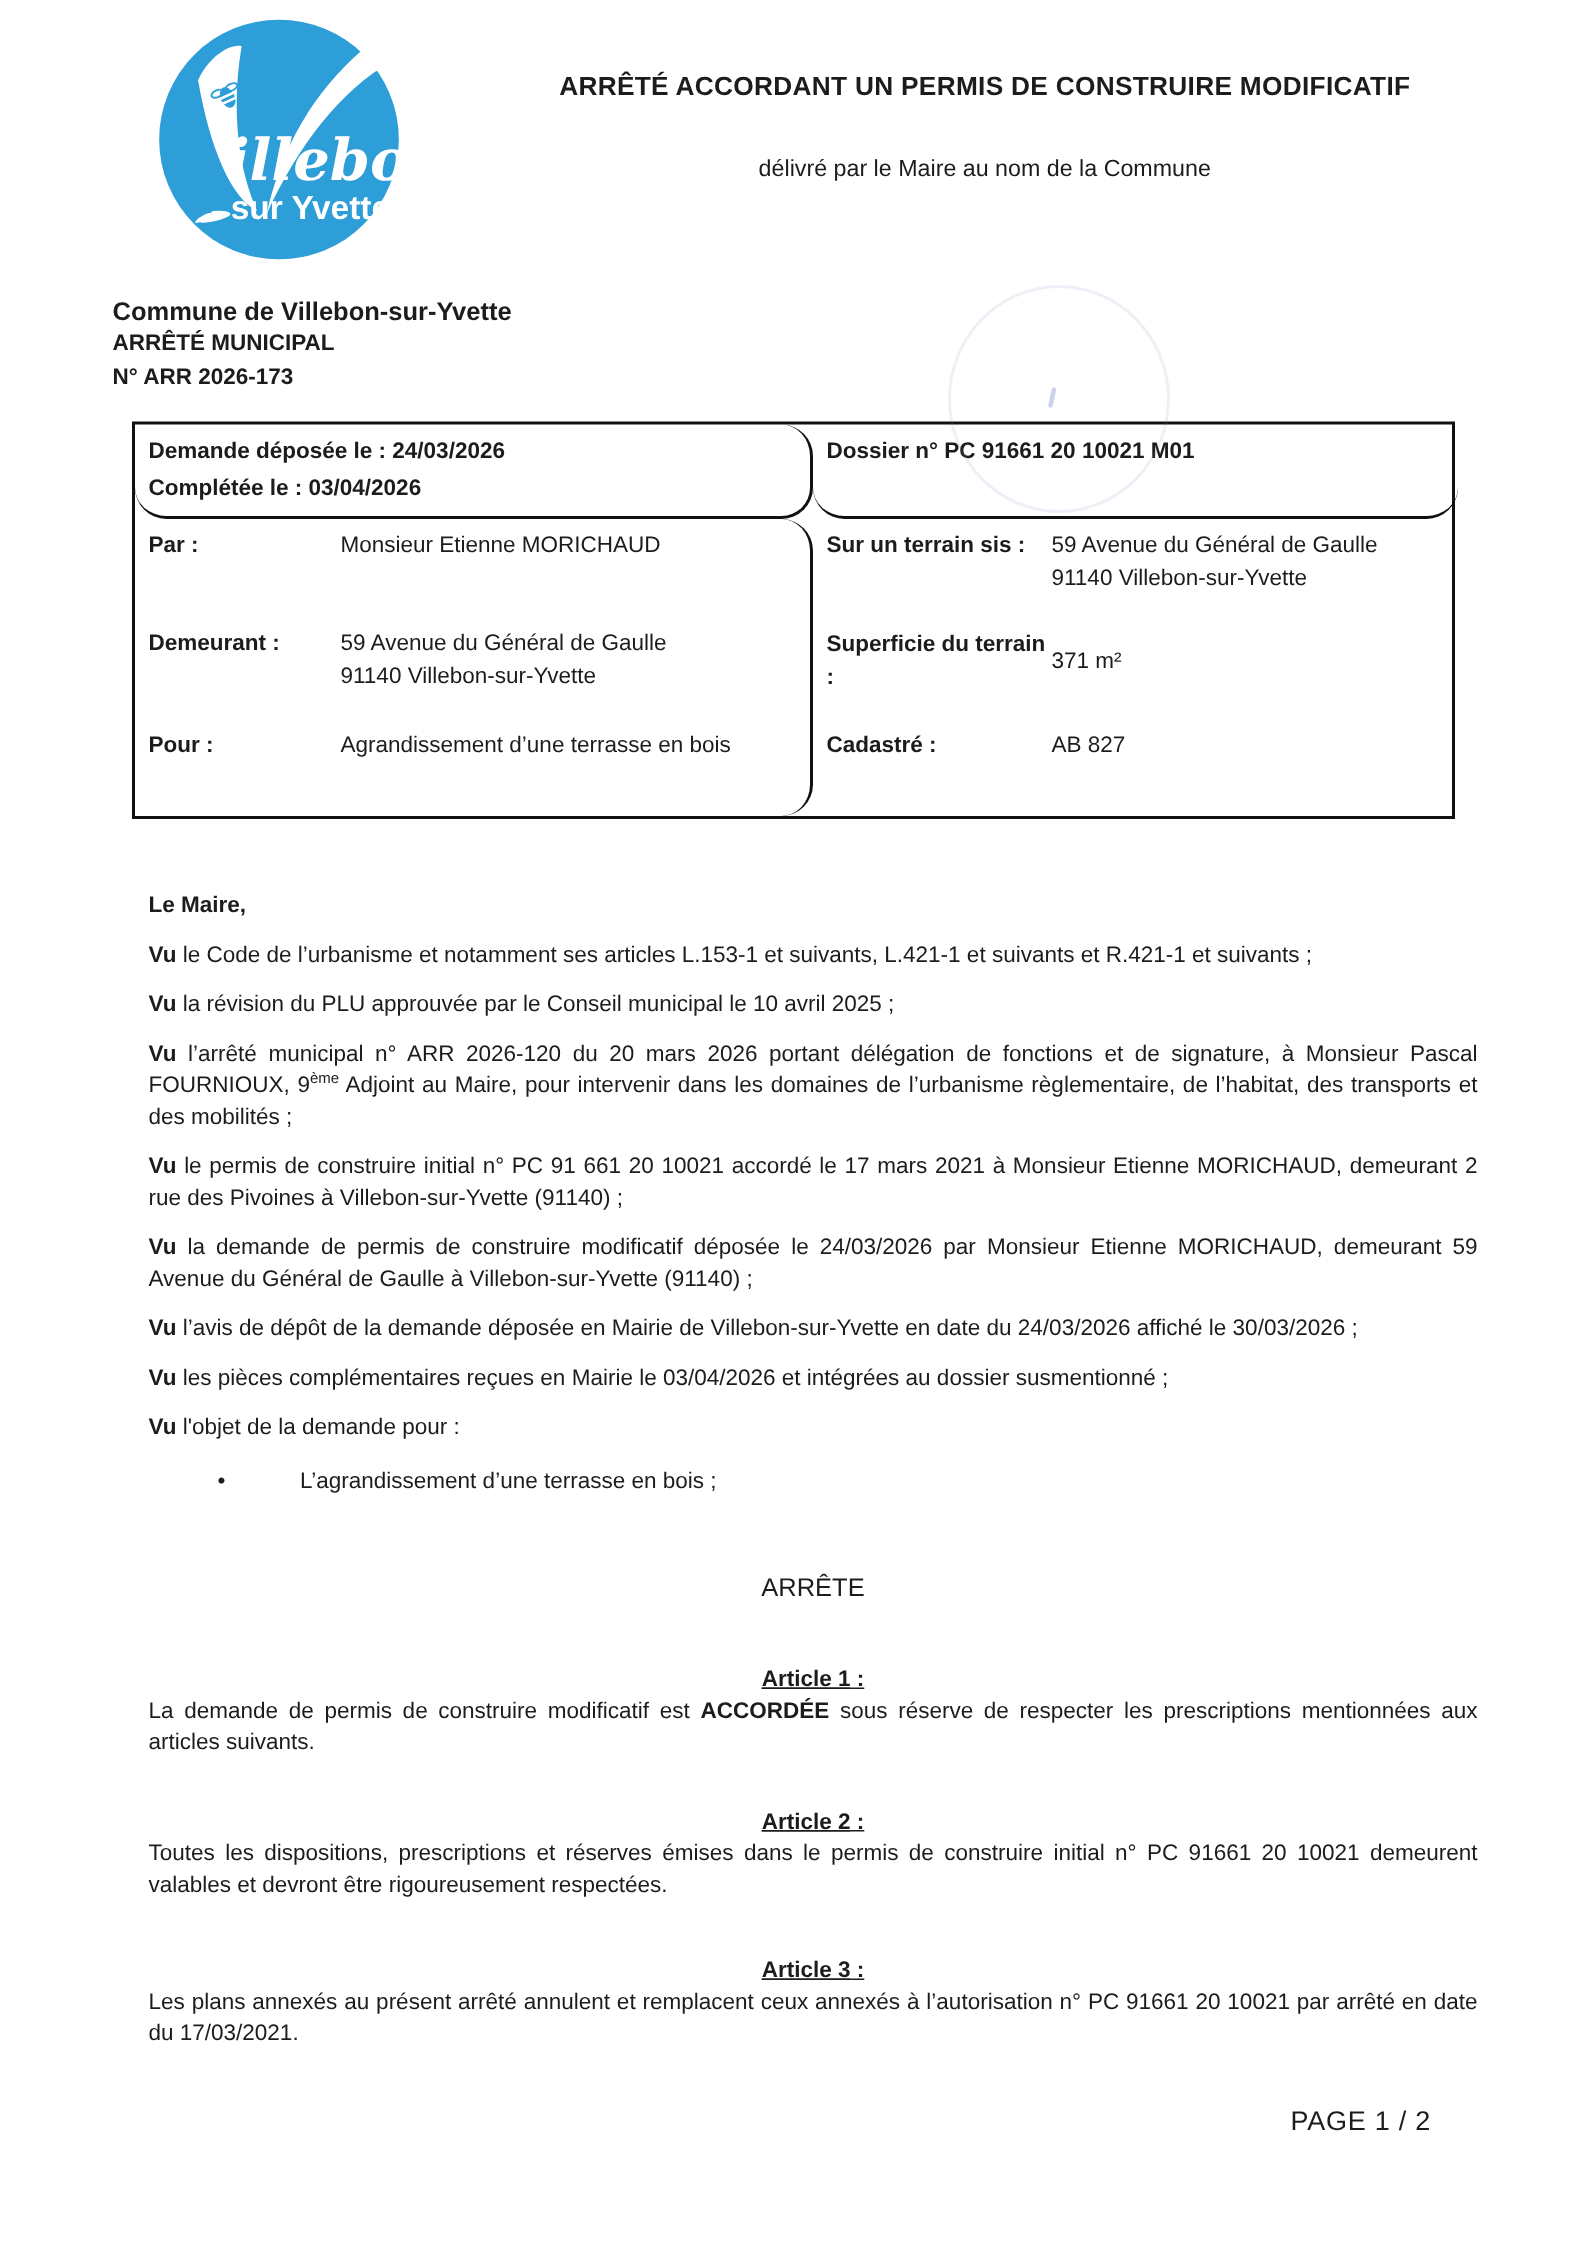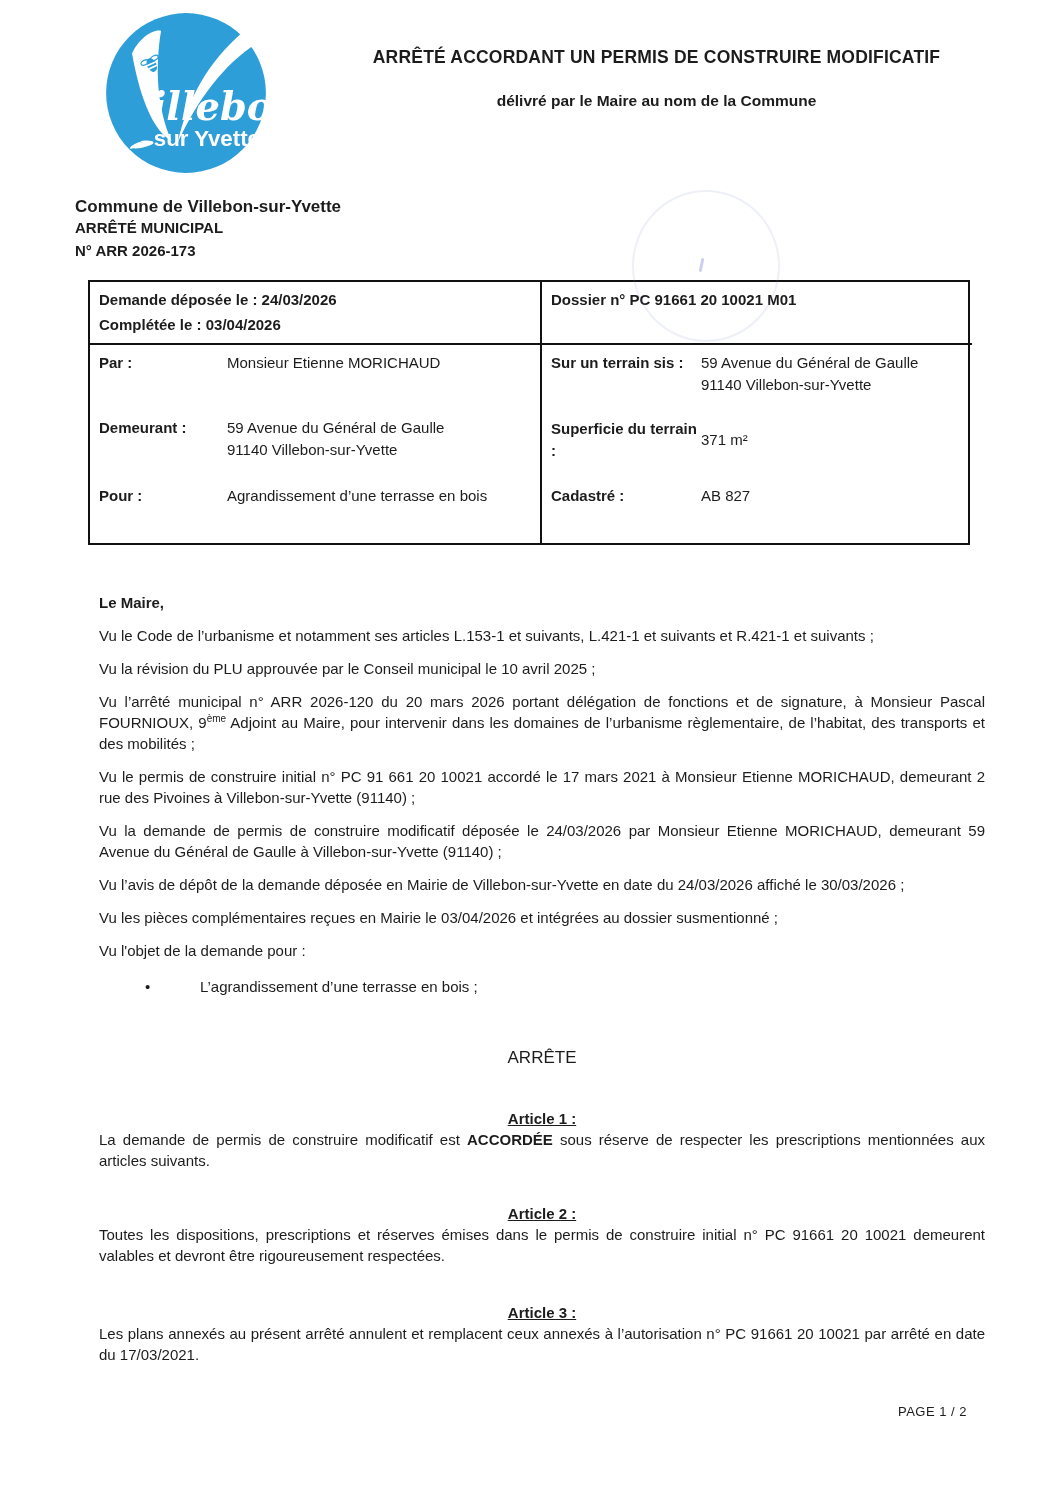--- a/index.html
+++ b/index.html
@@ -12,60 +12,60 @@
     color: #1c1c1c;
     font-family: "Liberation Sans", sans-serif;
     font-size: 15px;
     overflow: hidden;
   }
   
   .header { display: flex; }
   .logo-wrap { width: 285px; padding: 10px 0 0 103px; box-sizing: border-box; flex: 0 0 auto; }
   .title-block { flex: 1; text-align: center; padding: 47px 30px 0 0; }
   .doc-title { font-size: 17.5px; font-weight: bold; letter-spacing: 0.2px; }
-  .doc-subtitle { font-size: 15.5px; font-weight: bold; margin-top: 24px; }
+  .doc-subtitle { font-size: 15.5px; font-weight: normal; margin-top: 36px; }
   
   .commune-row { display: flex; justify-content: space-between; align-items: flex-start;
                  margin-top: 18px; padding: 0 83px 0 75px; flex-direction: column; }
   .commune-name { font-size: 17px; font-weight: bold; }
   .arrete-block { font-size: 15px; font-weight: bold; line-height: 1.5; }
   
   .stamp-ghost { position: absolute; left: 632px; top: 190px; width: 144px; height: 148px;
                  border: 2px solid rgba(125, 140, 190, 0.13); border-radius: 50%; }
   .stamp-mark { position: absolute; left: 700px; top: 258px; width: 3px; height: 14px;
                 background: rgba(90, 100, 200, 0.30); transform: rotate(12deg); border-radius: 2px; }
   
   .doc-table { margin: 18px 0 0 88px; width: 882px; box-sizing: border-box;
                display: grid; grid-template-columns: 452px 430px; border: 2px solid #111; }
-  .tcell { box-sizing: border-box; padding: 5px 10px 6px 9px; }
+  .tcell { box-sizing: border-box; padding: 5px 10px 6px 9px; border-radius: 21px; }
   .tl { border-right: 2px solid #111; }
   .thdr { border-bottom: 2px solid #111; min-height: 54px; font-weight: bold; line-height: 25px; }
   .tbody-cell { min-height: 198px; }
   .trow { display: flex; line-height: 22px; }
   .trow .lbl { width: 128px; font-weight: bold; flex: 0 0 auto; }
   .trow .lbl-wide { width: 150px; font-weight: bold; flex: 0 0 auto; }
   .trow .val { flex: 1; }
   .mt-first { margin-top: 2px; }
   .l-gap1 { margin-top: 43px; }
   .l-gap2 { margin-top: 24px; justify-content: center; }
   .r-gap1 { margin-top: 22px; align-items: center; }
   .r-gap2 { margin-top: 23px; }
   
   .body-text { margin: 47px 73px 0 99px; line-height: 21px; }
   .body-text p { margin: 0 0 12px 0; text-align: justify; }
   .salutation { font-weight: bold; }
-  .vu b { font-weight: normal; margin-top: 24px; }
+  .vu b { font-weight: bold; margin-top: 24px; }
   sup { font-size: 10px; vertical-align: super; line-height: 0; }
   .bullet-row { display: flex; margin: 15px 0 0 46px; }
   .bullet-dot { width: 55px; flex: 0 0 auto; }
   .arrete-heading { text-align: center; font-size: 17px; font-weight: normal; margin-top: 50px; }
   .article-heading { text-align: center; font-weight: bold; margin-top: 40px; text-decoration: underline; }
   .article-heading .uh { text-decoration: underline; }
   .article-p { margin-top: 23px; text-align: justify; }
-  .footer { position: absolute; right: 91px; top: 1404px; font-size: 13px; letter-spacing: 0.5px; }
+  .footer { position: absolute; right: 104px; top: 1404px; font-size: 18px; letter-spacing: 0.5px; }
 </style>
 </head>
 <body>
 
 <div class="page">
 
   <div class="header">
     <div class="logo-wrap">
       <svg width="166" height="166" viewBox="0 0 160 160">
         <circle cx="80" cy="80" r="77" fill="#2d9ed7"></circle>

